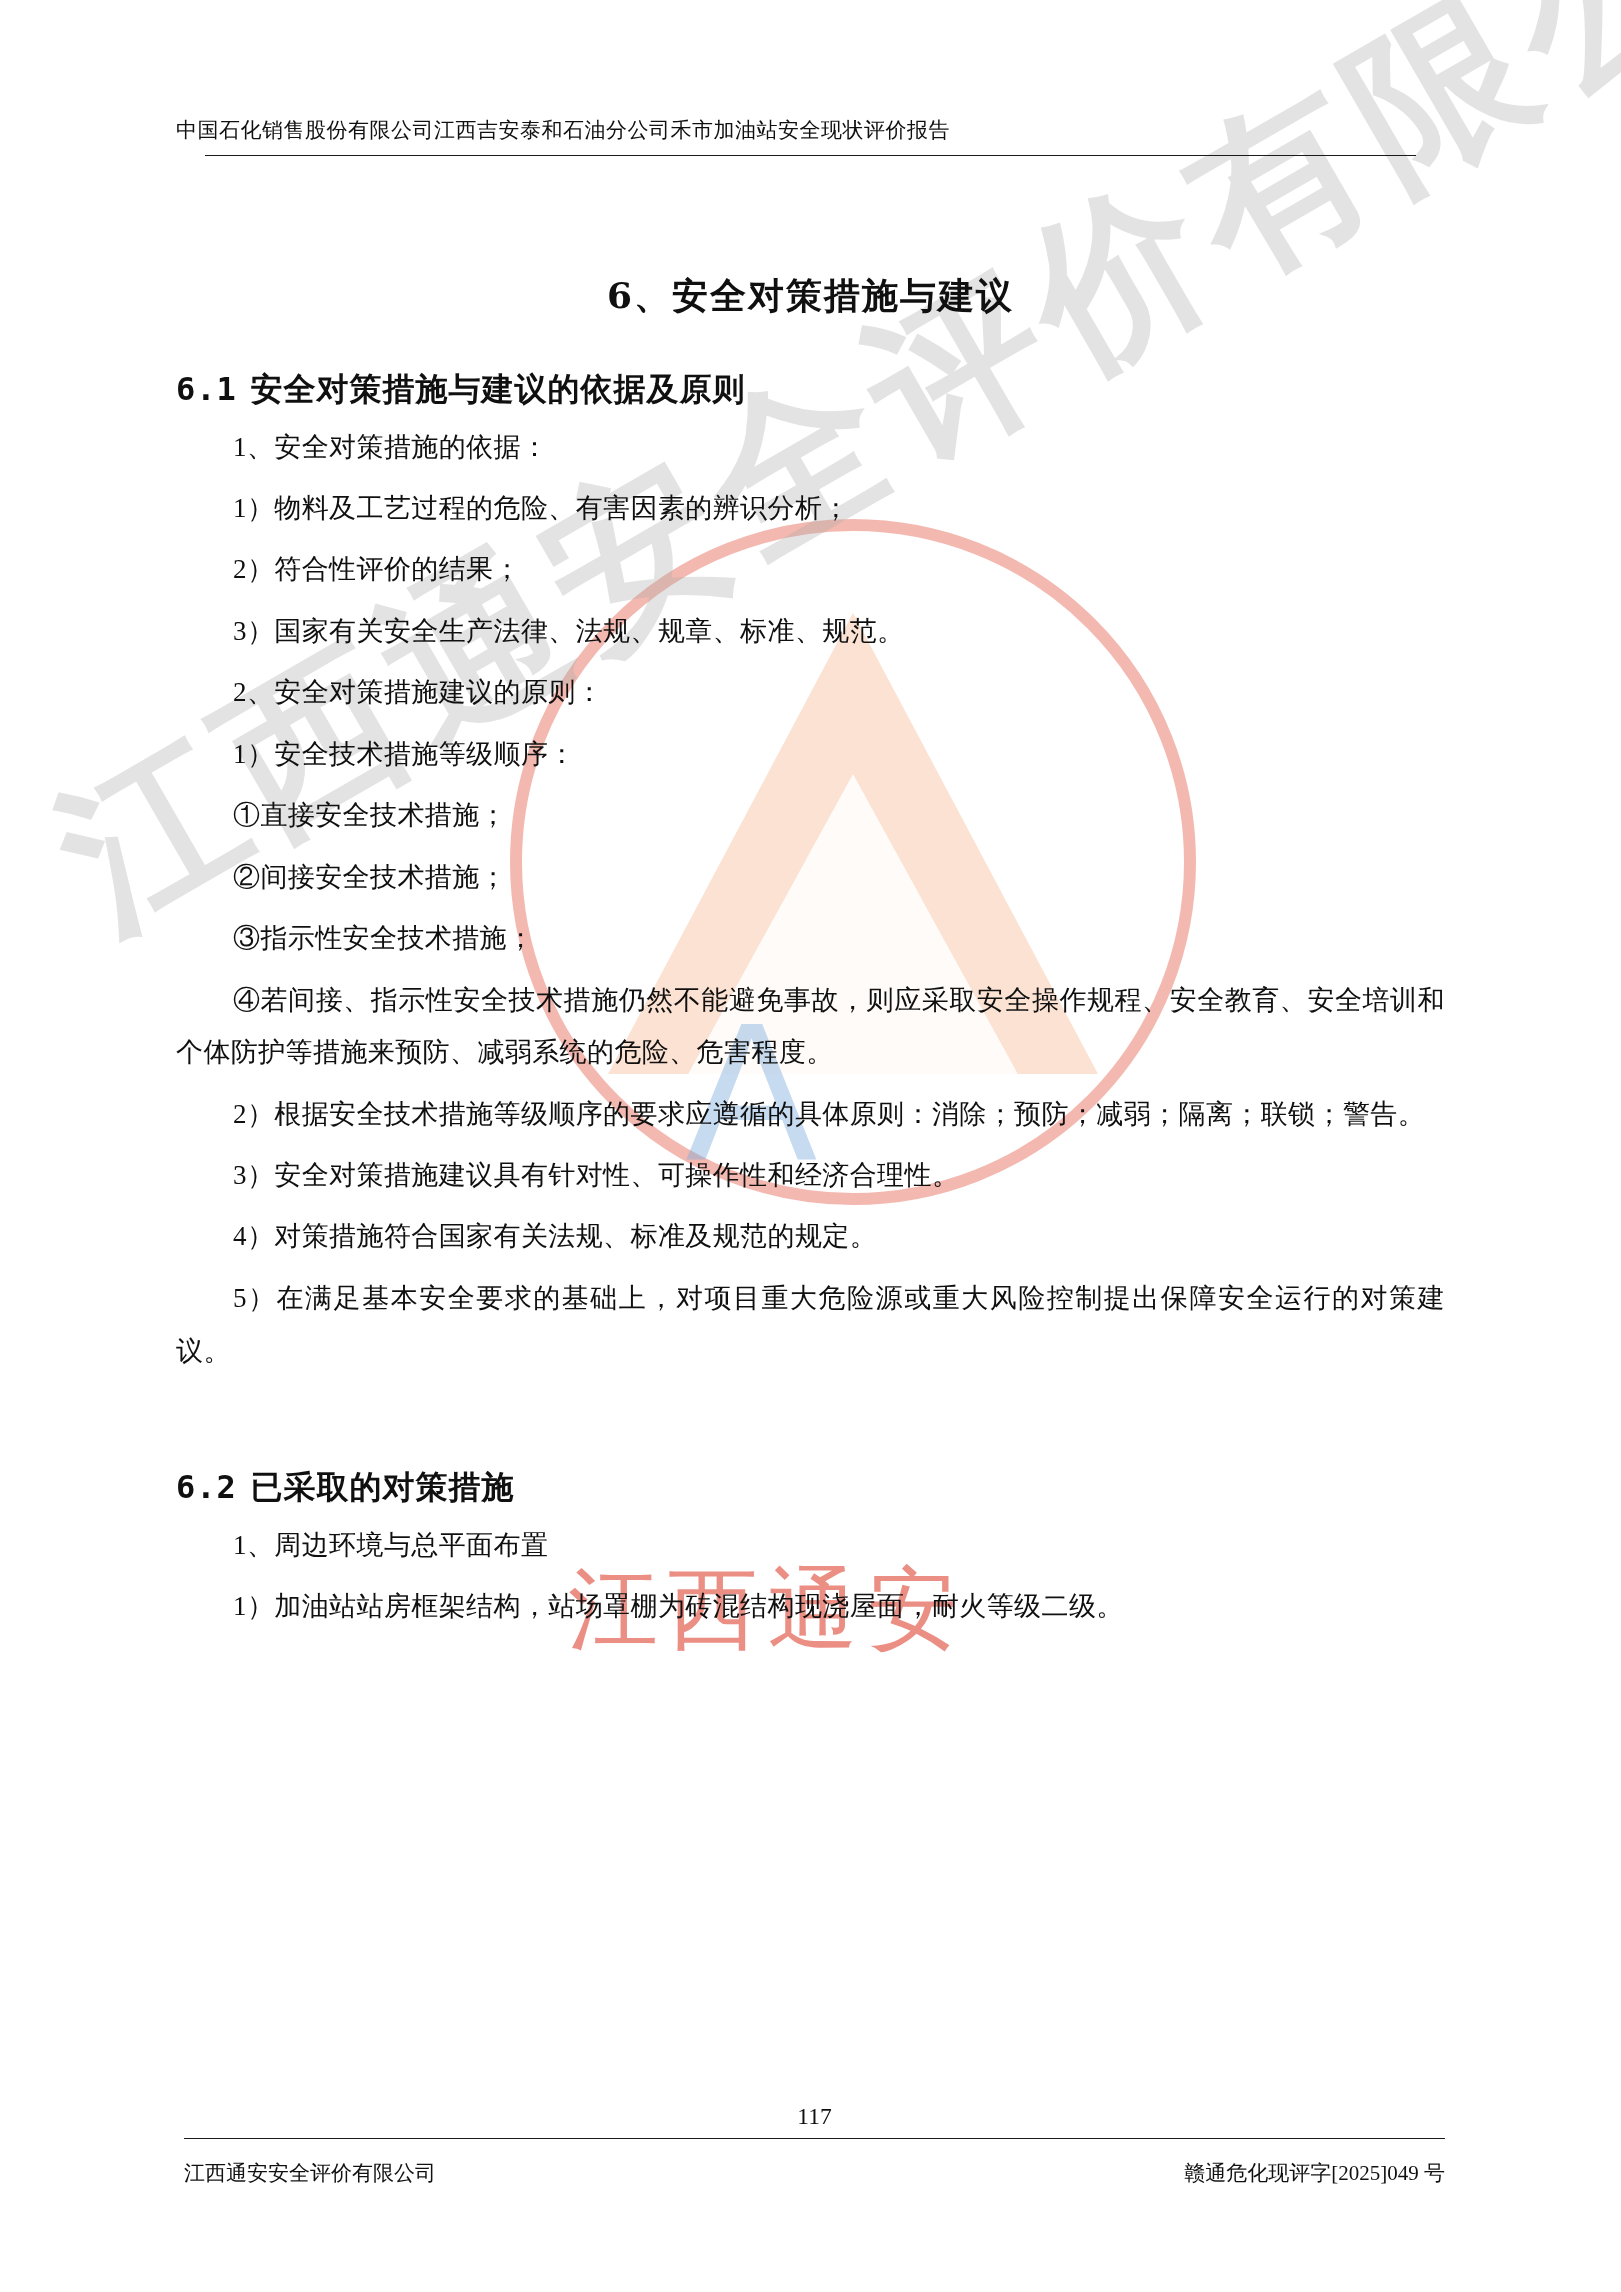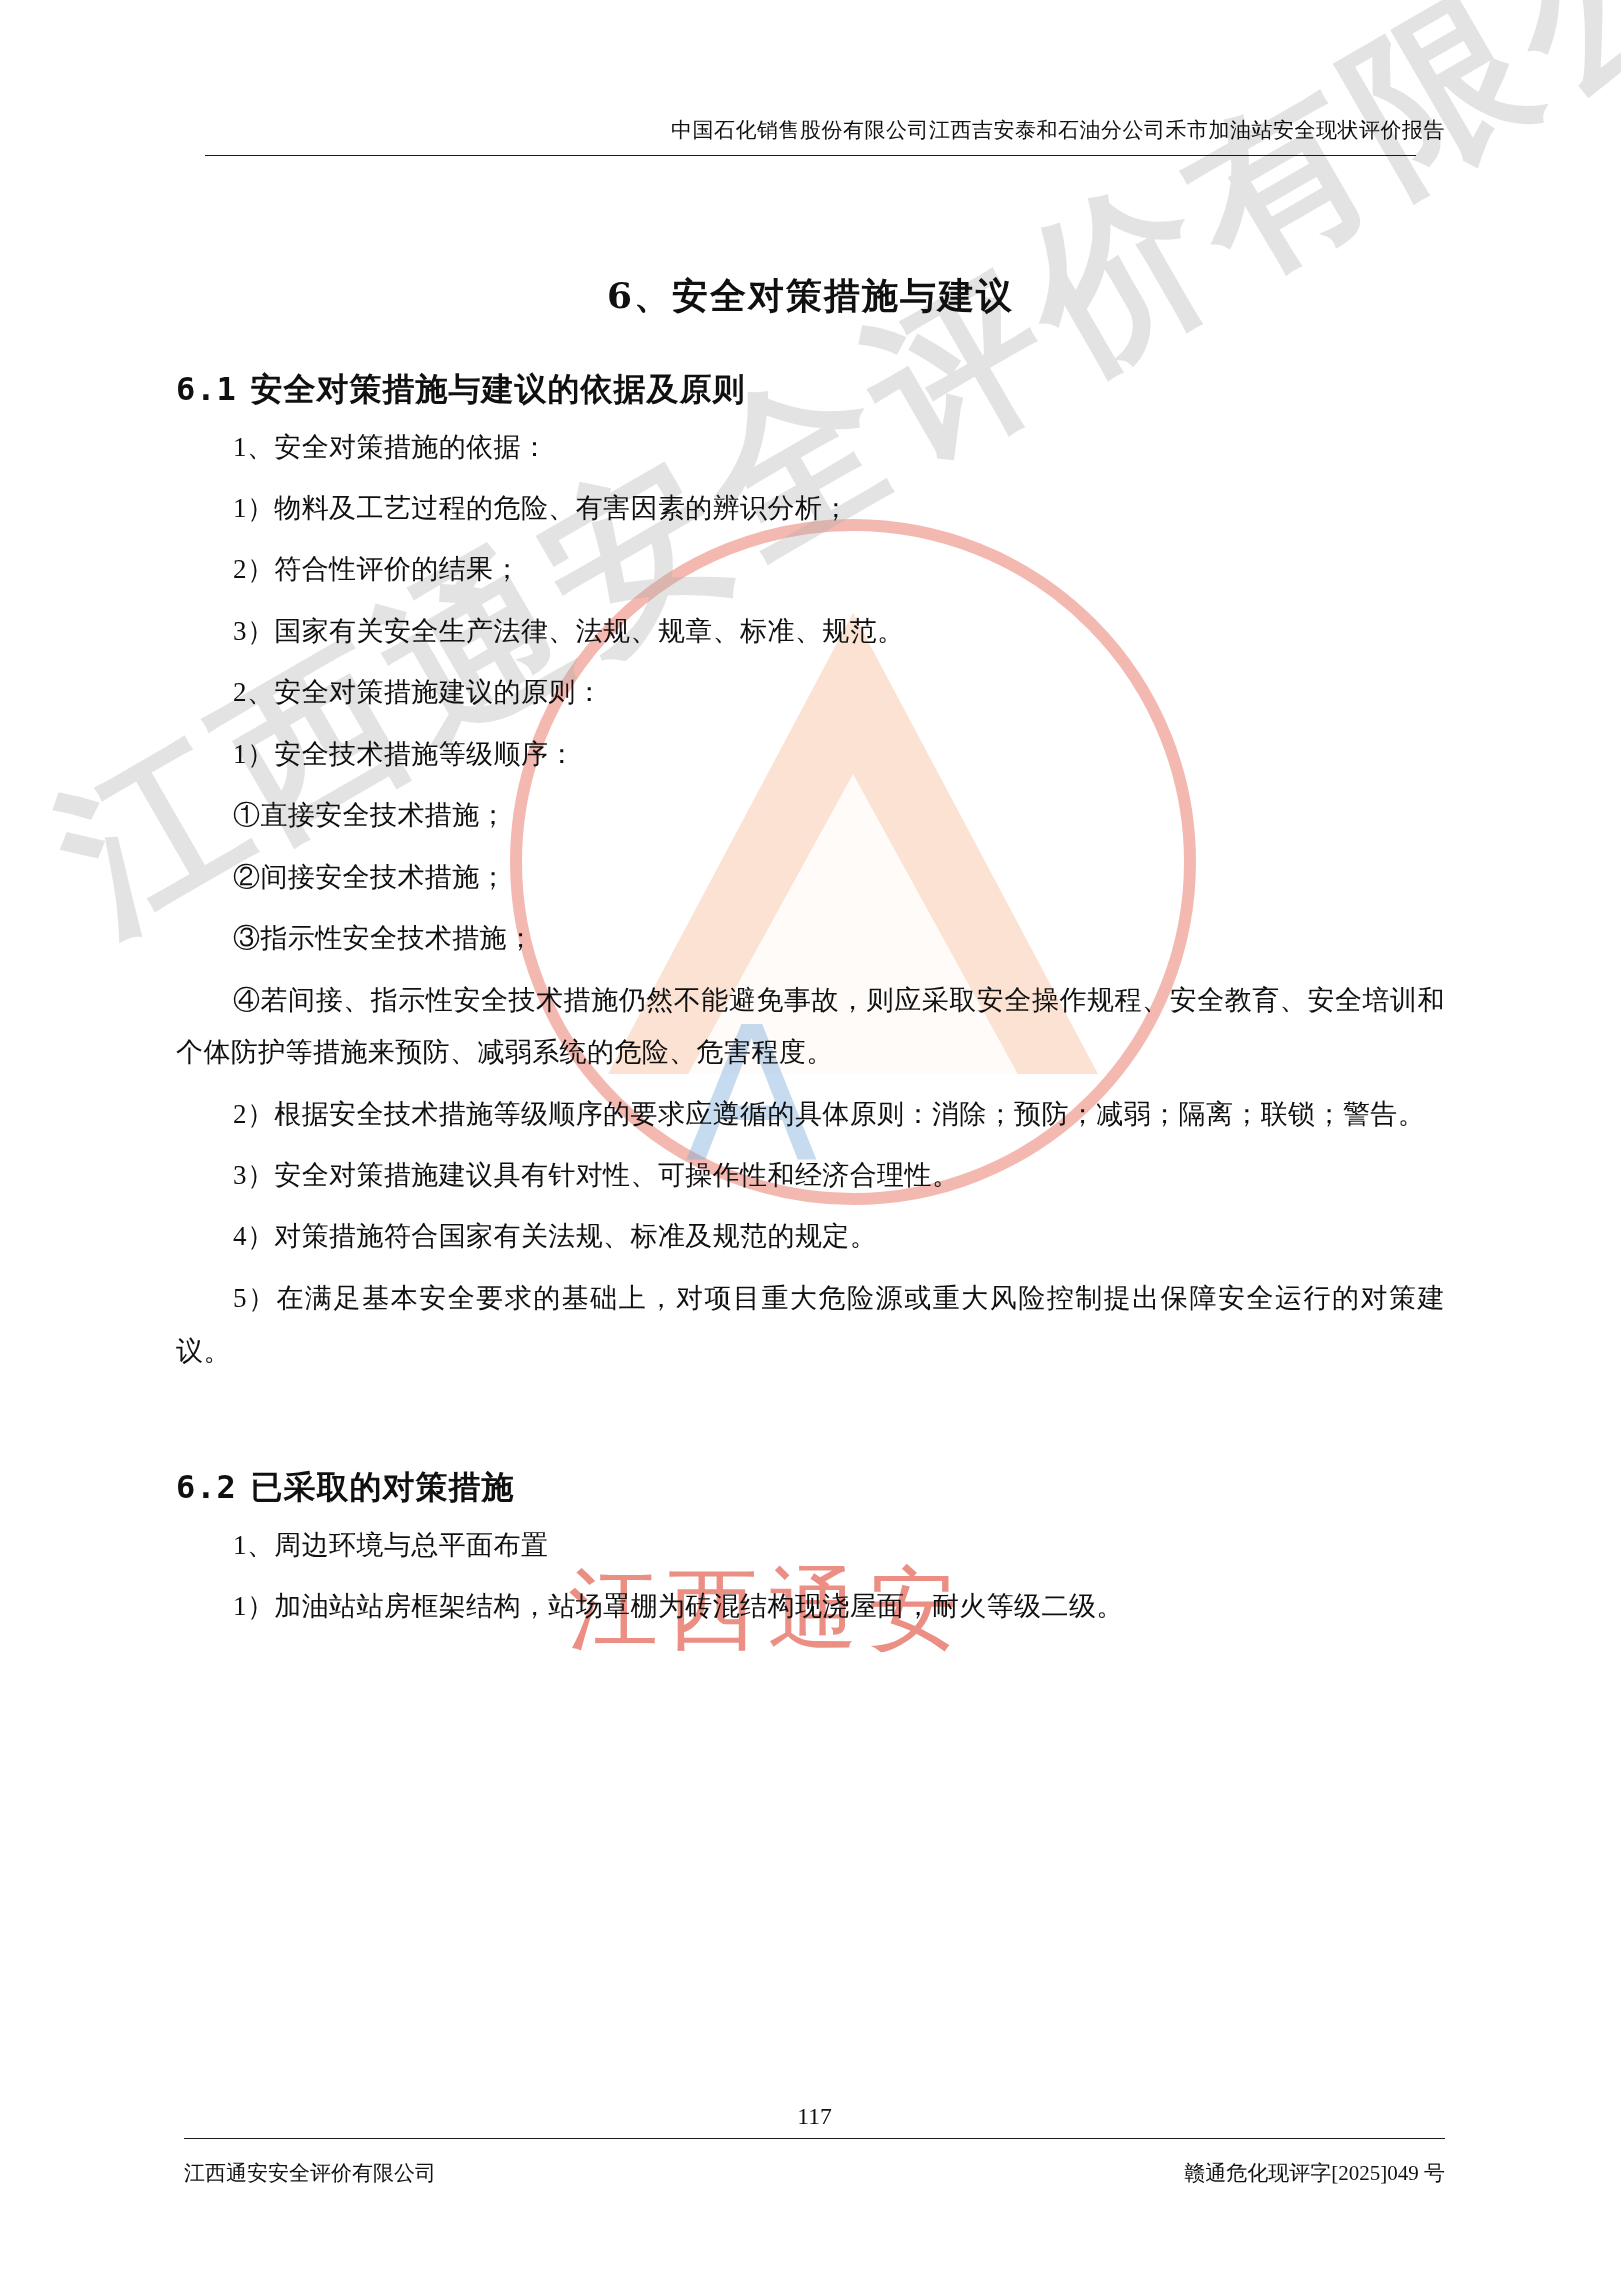--- a/index.html
+++ b/index.html
@@ -94,21 +94,21 @@
 
   
   .content {
     position: relative;
     z-index: 3;
     padding: 0 176px;
   }
 
   .running-head {
     padding-top: 116px;
-    text-align: right;
+    text-align: left;
     font-size: 21px;
     letter-spacing: 0.5px;
   }
   .head-rule {
     margin: 10.8px 29px 0 29px;
     border-bottom: 1.6px solid #1a1a1a;
   }
 
   h1.doc-title {
     text-align: center;

